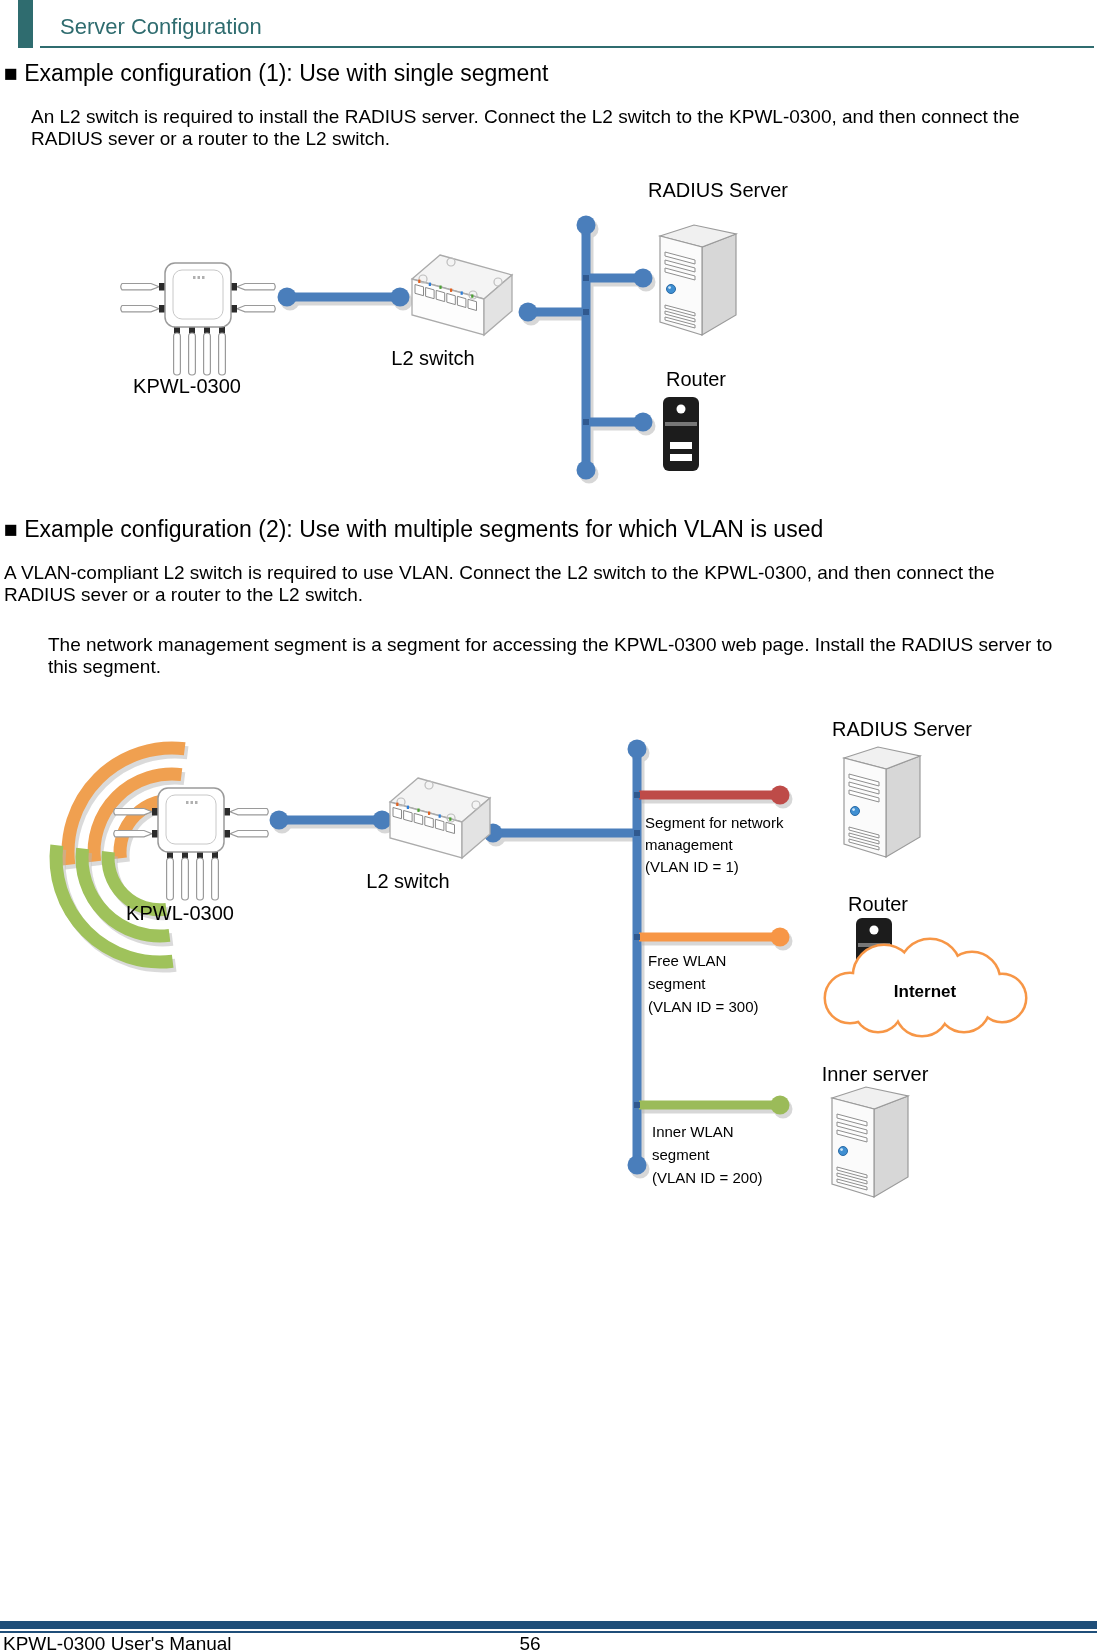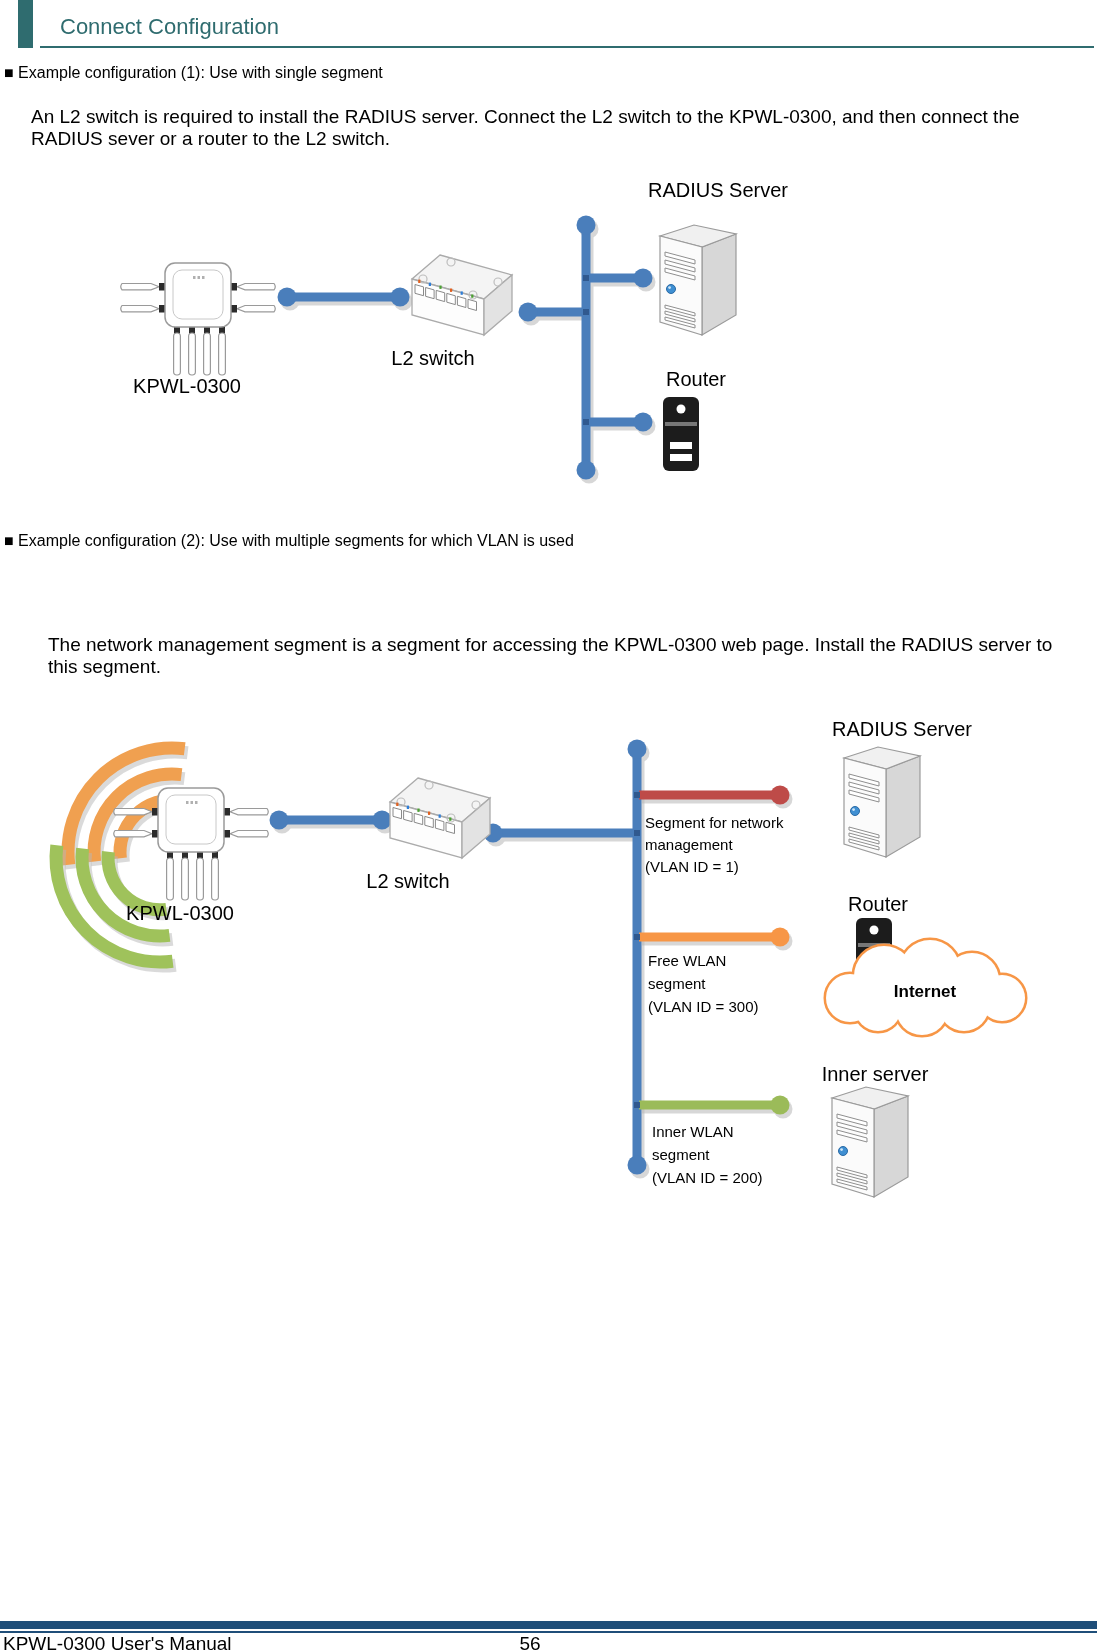--- a/index.html
+++ b/index.html
@@ -5,27 +5,27 @@
   html,body{margin:0;padding:0;background:#fff;}
   .page{
     position:relative;width:1097px;height:1652px;background:#fff;overflow:hidden;
     font-family:"Liberation Sans", sans-serif;color:#000;
   }
   
   .accent-bar{position:absolute;left:18px;top:0;width:15px;height:48px;background:#2F6C6F;}
   .page-title{position:absolute;left:60px;top:14px;font-size:22px;font-weight:400;color:#2F6C6F;margin:0;}
   .header-rule{position:absolute;left:40px;top:46px;width:1054px;height:2px;background:#2F6C6F;}
   
-  .h2{position:absolute;left:4px;font-size:16px;line-height:22px;}
+  .h2{position:absolute;left:4px;font-size:23px;line-height:22px;}
   .para{position:absolute;left:4px;font-size:19px;line-height:22px;margin:0;}
   .p-a{top:106px;width:1030px;margin-left:27px;}
   .p-b{top:562px;width:1036px;}
   .p-c{top:634px;width:1008px;margin-left:44px;}
   .h2-1{top:62px;}
-  .h2-2{top:530px;}
+  .h2-2{top:518px;}
   
   .diagram{position:absolute;left:0;width:1097px;}
   .d1{top:165px;height:320px;}
   .d2{top:690px;height:530px;}
   .dlabel{font-family:"Liberation Sans",sans-serif;font-size:20px;fill:#000;}
   .slabel{font-family:"Liberation Sans",sans-serif;font-size:15px;fill:#000;}
   .ilabel{font-family:"Liberation Sans",sans-serif;font-size:17px;font-weight:bold;fill:#000;}
   
   .footer-bar{position:absolute;left:0;top:1621px;width:1097px;height:8px;background:#1F4E79;}
   .footer-line{position:absolute;left:0;top:1631px;width:1097px;height:2px;background:#1F4E79;}
@@ -198,21 +198,21 @@
       </g>
       <g id="arcsG" fill="none" stroke-width="13">
         <path d="M56.8,155.3 A104,104 0 0 0 172.7,271.2"></path>
         <path d="M82.6,158.5 A78,78 0 0 0 169.5,245.4"></path>
         <path d="M108.4,161.7 A52,52 0 0 0 166.3,219.4"></path>
       </g>
     </defs>
   </svg>
 
   <div class="accent-bar"></div>
-  <h1 class="page-title">Connect Configuration</h1>
+  <h1 class="page-title">Server Configuration</h1>
   <div class="header-rule"></div>
 
   <div class="h2 h2-1">■ Example configuration (1): Use with single segment</div>
   <p class="para p-a">An L2 switch is required to install the RADIUS server. Connect the L2 switch to the KPWL-0300, and then connect the RADIUS sever or a router to the L2 switch.</p>
 
   <svg class="diagram d1" viewBox="0 0 1097 320">
     <use href="#d1net" transform="translate(3,4)" stroke="#b7b7b7" fill="#b7b7b7" opacity="0.55"></use>
     <use href="#d1net" stroke="#4A7EBB" fill="#4A7EBB"></use>
     <g fill="#30598f">
       <rect x="583" y="110" width="6" height="6"></rect>
@@ -223,20 +223,21 @@
     <use href="#l2switch" x="410" y="90"></use>
     <use href="#tower" x="656" y="60"></use>
     <use href="#router" x="663" y="232"></use>
     <text class="dlabel" x="718" y="32" text-anchor="middle">RADIUS Server</text>
     <text class="dlabel" x="433" y="200" text-anchor="middle">L2 switch</text>
     <text class="dlabel" x="187" y="228" text-anchor="middle">KPWL-0300</text>
     <text class="dlabel" x="696" y="221" text-anchor="middle">Router</text>
   </svg>
 
   <div class="h2 h2-2">■ Example configuration (2): Use with multiple segments for which VLAN is used</div>
+  <p class="para p-b">A VLAN-compliant L2 switch is required to use VLAN. Connect the L2 switch to the KPWL-0300, and then connect the RADIUS sever or a router to the L2 switch.</p>
   <p class="para p-c">The network management segment is a segment for accessing the KPWL-0300 web page. Install the RADIUS server to this segment.</p>
 
   <svg class="diagram d2" viewBox="0 0 1097 530">
 
     <use href="#arcsO" transform="translate(3,4)" stroke="#b7b7b7" opacity="0.5"></use>
     <use href="#arcsO" stroke="#F0A050"></use>
     <use href="#arcsG" transform="translate(3,4)" stroke="#b7b7b7" opacity="0.5"></use>
     <use href="#arcsG" stroke="#9FC25B"></use>
 
     <use href="#d2net" transform="translate(3,4)" stroke="#b7b7b7" fill="#b7b7b7" opacity="0.55"></use>

